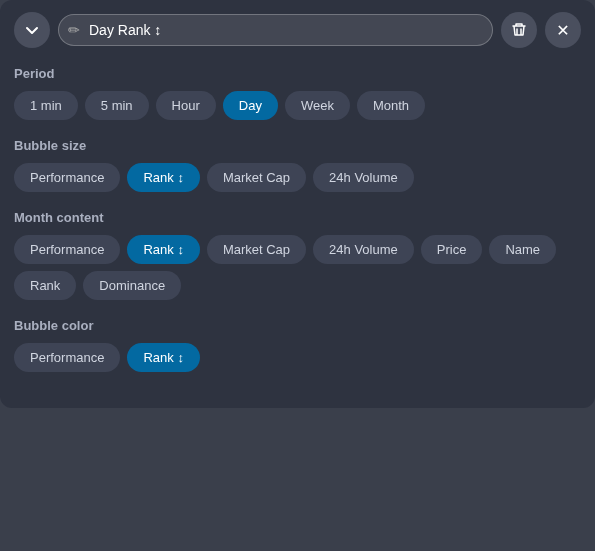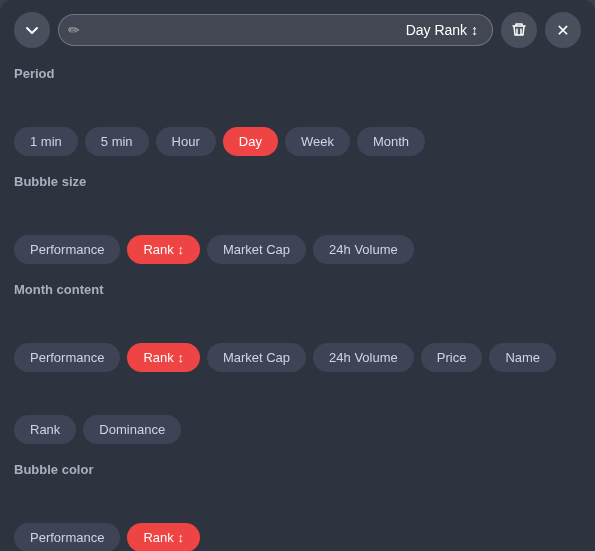--- a/index.html
+++ b/index.html
@@ -64,21 +64,20 @@
 
     .search-input {
       width: 100%;
       background: rgba(255,255,255,0.1);
       border: 1.5px solid rgba(255,255,255,0.25);
       border-radius: 20px;
       padding: 7px 14px 7px 30px;
       color: #fff;
       font-size: 14px;
       outline: none;
-      text-align: right;
     }
 
     .trash-btn, .close-btn {
       width: 36px;
       height: 36px;
       background: #4a4f5e;
       border-radius: 50%;
       border: none;
       display: flex;
       align-items: center;
@@ -111,25 +110,24 @@
     .chip {
       padding: 7px 16px;
       border-radius: 20px;
       border: none;
       background: #3e4455;
       color: #d0d5e0;
       font-size: 13px;
       cursor: pointer;
       font-weight: 500;
       white-space: nowrap;
-      margin-top: 36px;
     }
 
     .chip.active {
-      background: #ef4444;
+      background: #0369a1;
       color: #fff;
     }
   </style>
 </head>
 <body>
 
 <div class="panel">
 
   <div class="top-bar">
     <button class="chevron-btn">

